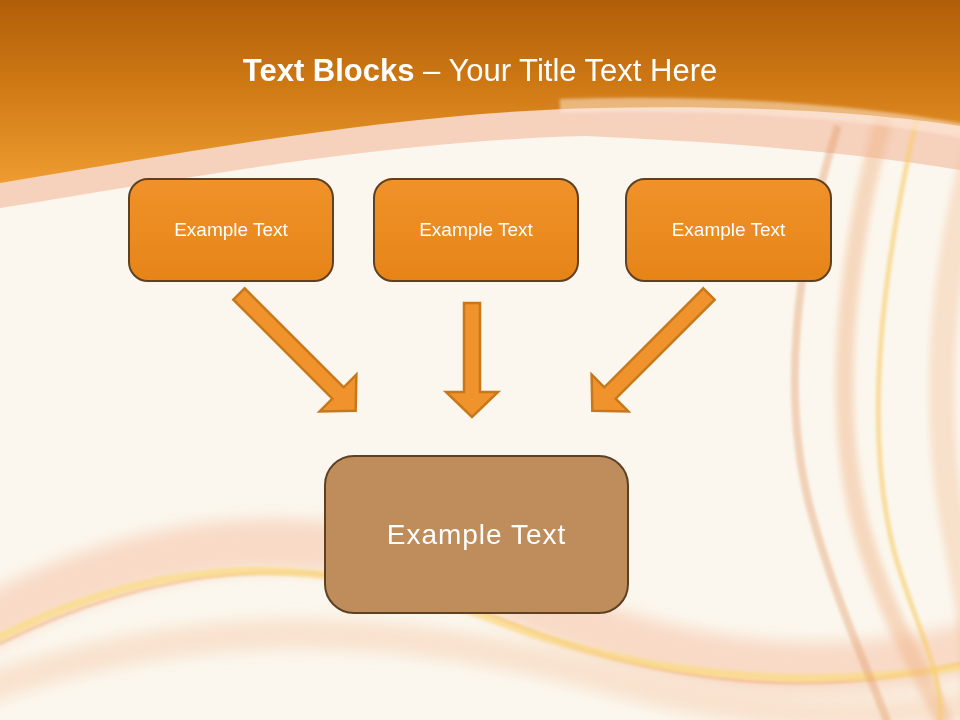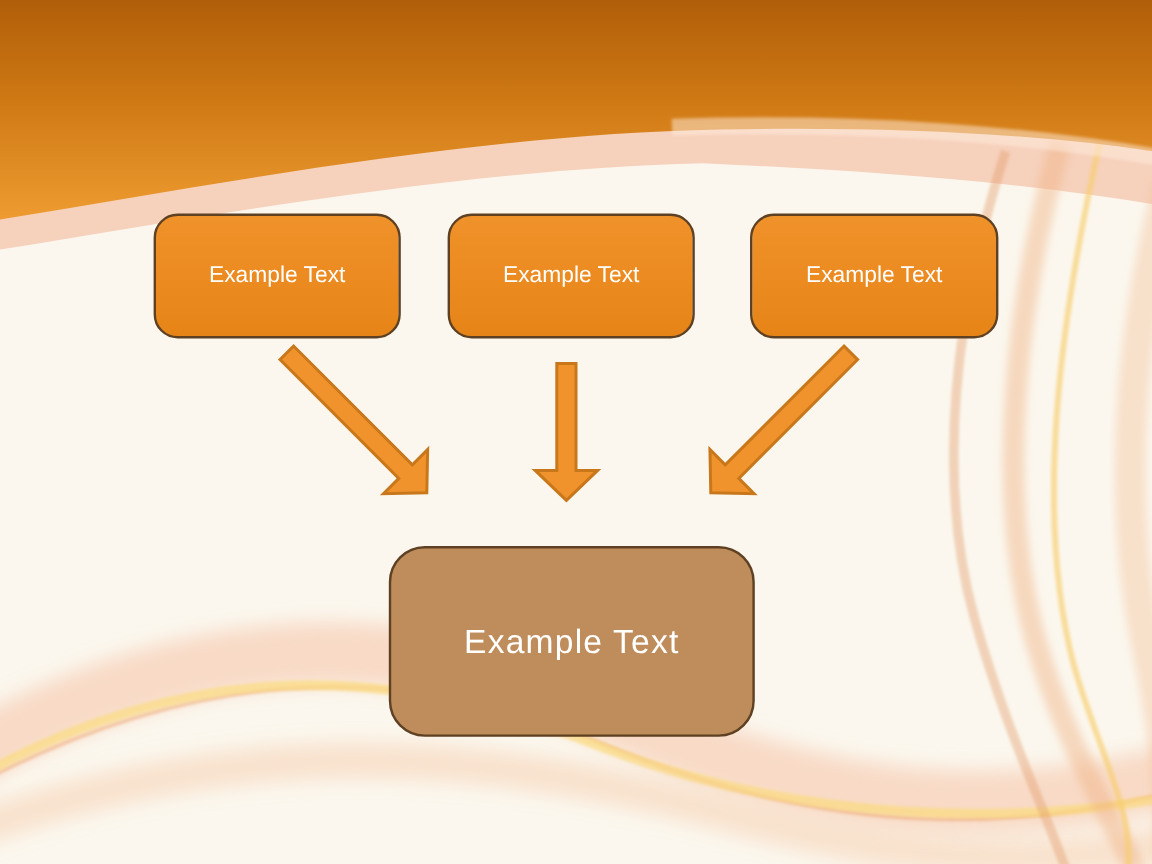--- a/index.html
+++ b/index.html
@@ -72,20 +72,24 @@
       <path d="M884,118 C845,255 830,410 862,530 C888,625 935,695 945,724" fill="none" stroke="#F0B183" stroke-opacity="0.45" stroke-width="18" filter="url(#f2)"></path>
       <path d="M918,112 C882,270 862,430 895,555 C915,625 945,675 940,724" fill="none" stroke="#F8CE6E" stroke-opacity="0.65" stroke-width="5" filter="url(#f1)"></path>
       <path d="M975,150 C940,280 930,420 958,550 C970,610 975,650 975,724" fill="none" stroke="#F3BE95" stroke-opacity="0.4" stroke-width="26" filter="url(#f2)"></path>
     </g>
 
     <path d="M0,0 H960 V126 C870,112 740,105 600,108 C400,112 200,150 0,183 Z" fill="url(#hdrGrad)"></path>
 
     <path d="M560,106 C720,101 860,112 970,132" fill="none" stroke="#FFEEDD" stroke-opacity="0.5" stroke-width="14" filter="url(#f1)"></path>
   </svg>
 
+  <div class="title">
+    <span class="bold">Text Blocks</span>
+    <span class="rest">– Your Title Text Here</span>
+  </div>
 
   <div class="block b1">
     <span>Example Text</span>
   </div>
   <div class="block b2">
     <span>Example Text</span>
   </div>
   <div class="block b3">
     <span>Example Text</span>
   </div>

